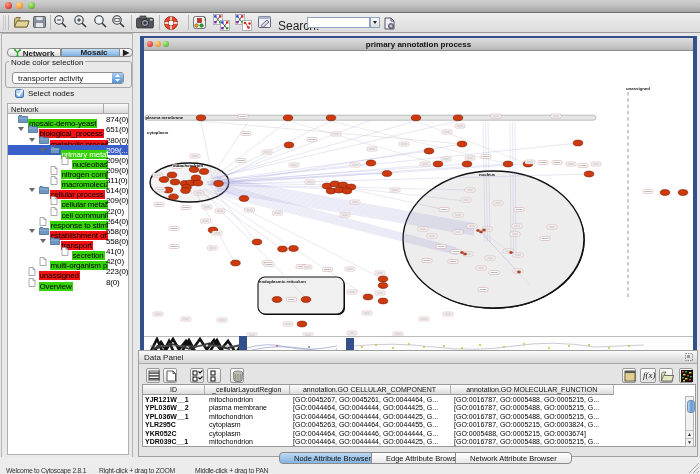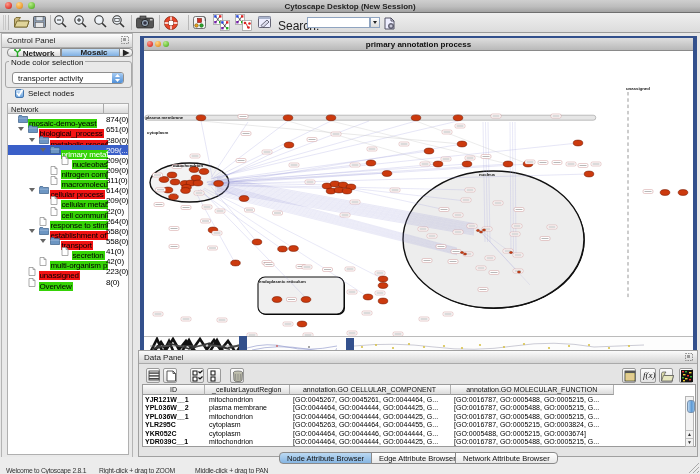--- a/index.html
+++ b/index.html
@@ -56,31 +56,30 @@
 .dbtn{position:absolute;top:17px;width:14px;height:15px;border:1px solid #9a9a9a;background:linear-gradient(#fcfcfc,#e2e2e2);border-radius:2px;box-sizing:border-box;}
 #dtable{position:absolute;left:3px;top:33px;width:554px;height:63px;background:#fff;border:1px solid #9a9a9a;box-sizing:border-box;}
 .th{position:absolute;top:0;height:10px;background:linear-gradient(#fdfdfd,#dcdcdc);border-right:1px solid #b0b0b0;border-bottom:1px solid #999;font-size:7px;color:#111;text-align:center;line-height:10px;box-sizing:border-box;overflow:hidden;}
 .td{position:absolute;height:8.55px;font-size:7px;color:#000;line-height:8.5px;white-space:nowrap;overflow:hidden;}
 .td.id{font-weight:bold;}
 #vsb{position:absolute;right:1px;top:11px;width:9px;height:51px;background:#f2f2f2;border:1px solid #b5b5b5;box-sizing:border-box;}
 #vsb .thumb{position:absolute;left:0.5px;top:3px;width:6px;height:11px;border-radius:3px;background:linear-gradient(90deg,#bcd8f2,#5e9ad4 60%,#8abbe8);border:0.5px solid #7791ad;}
 #vsb .btn{position:absolute;left:0;width:7px;height:7px;font-size:5px;color:#333;text-align:center;line-height:7px;border-top:1px solid #c0c0c0;}
 
 #btabs{left:279px;top:452px;height:12px;font-size:7.5px;z-index:30;}
-.btab{position:absolute;top:0;height:12px;line-height:12px;padding:0 7px;border:1px solid #8a8a8a;background:linear-gradient(#fff,#e8e8e8);color:#111;box-sizing:border-box;white-space:nowrap;}
+.btab{position:absolute;top:0;height:12px;line-height:12px;padding:0 14px;border:1px solid #8a8a8a;background:linear-gradient(#fff,#e8e8e8);color:#111;box-sizing:border-box;white-space:nowrap;}
 
 #status{left:0;top:457px;width:700px;height:17px;background:#ececec;font-size:6.8px;letter-spacing:-0.25px;color:#333;}
 #status span{position:absolute;top:9.5px;}
 </style></head>
 <body>
 <div class="abs" id="titlebar">
   <div class="tl" style="left:5px;background:radial-gradient(circle at 35% 30%,#ff9a8a,#e4483e 60%,#b01e14);"></div>
   <div class="tl" style="left:16px;background:radial-gradient(circle at 35% 30%,#ffd78a,#efa33b 60%,#c27a10);"></div>
   <div class="tl" style="left:27.5px;background:radial-gradient(circle at 35% 30%,#b8eb8a,#6fc43e 60%,#3f8f1a);"></div>
-  <div id="title-text">Cytoscape Desktop (New Session)</div>
 </div>
 <div class="abs" id="toolbar">
   <svg class="abs" style="left:0;top:0" width="400" height="19" viewBox="0 0 400 19">
       <g transform="translate(14,3)">
         <path d="M0.5 3 L0.5 11 L13 11 L15 5 L5.5 5 L5 3.5 L6.5 1.5 L2 1.5 Z" fill="#cbb87d" stroke="#6a5a20" stroke-width="0.8"></path>
         <path d="M0.5 11 L3 5 L15 5 L13 11 Z" fill="#e0d49a" stroke="#6a5a20" stroke-width="0.8"></path>
       </g>
 <g transform="translate(33,3)">
         <rect x="0.5" y="0.5" width="12" height="11" rx="1" fill="#8a9bb0" stroke="#444" stroke-width="0.8"></rect>
         <rect x="3" y="0.8" width="7" height="4" fill="#dfe6ee" stroke="#555" stroke-width="0.5"></rect>
@@ -170,27 +169,20 @@
   <div class="abs" style="left:370px;top:4px;width:10px;height:11px;background:linear-gradient(#fdfdfd,#dcdcdc);border:1px solid #8fa4c0;box-sizing:border-box;"></div>
   <div class="abs" style="left:372.5px;top:8px;border:2.5px solid transparent;border-top:3.5px solid #222;"></div>
   <svg class="abs" style="left:384px;top:3.5px" width="11" height="13" viewBox="0 0 11 13">
       <path d="M1 1 L7 1 L10 4 L10 12 L1 12 Z" fill="#eef" stroke="#445" stroke-width="0.9"></path>
       <path d="M7 1 L7 4 L10 4" fill="none" stroke="#445" stroke-width="0.9"></path>
       <circle cx="7" cy="9" r="2.6" fill="#889" stroke="#334" stroke-width="0.6"></circle>
       <circle cx="7" cy="9" r="1" fill="#dde"></circle>
     </svg>
 </div>
 <div class="abs" id="cpanel">
-  <div class="abs" id="cpanel-hd">
-      <span>Control Panel</span>
-      <svg style="position:absolute;right:3px;top:2px" width="8" height="8" viewBox="0 0 8 8">
-        <rect x="0.5" y="0.5" width="7" height="7" fill="none" stroke="#777" stroke-width="0.8" stroke-dasharray="1.5,1"></rect>
-        <rect x="2" y="2" width="3" height="3" fill="#999"></rect>
-      </svg>
-    </div>
   <div class="abs tabrow">
     <div class="tab" id="tab-network"><svg width="7" height="8" viewBox="0 0 7 8" style="vertical-align:-1px">
           <path d="M1 1 L3.5 3.5 M6 1 L3.5 3.5 L3.5 7" stroke="#2a2" stroke-width="1.3" fill="none"></path>
           <circle cx="1" cy="1" r="1" fill="#2a2"></circle>
           <circle cx="6" cy="1" r="1" fill="#2a2"></circle>
           <circle cx="3.5" cy="7" r="1" fill="#2a2"></circle>
         </svg> Network</div>
     <div class="tab" id="tab-mosaic">Mosaic</div>
     <div class="tab" id="tab-more">▶</div>
   </div>

